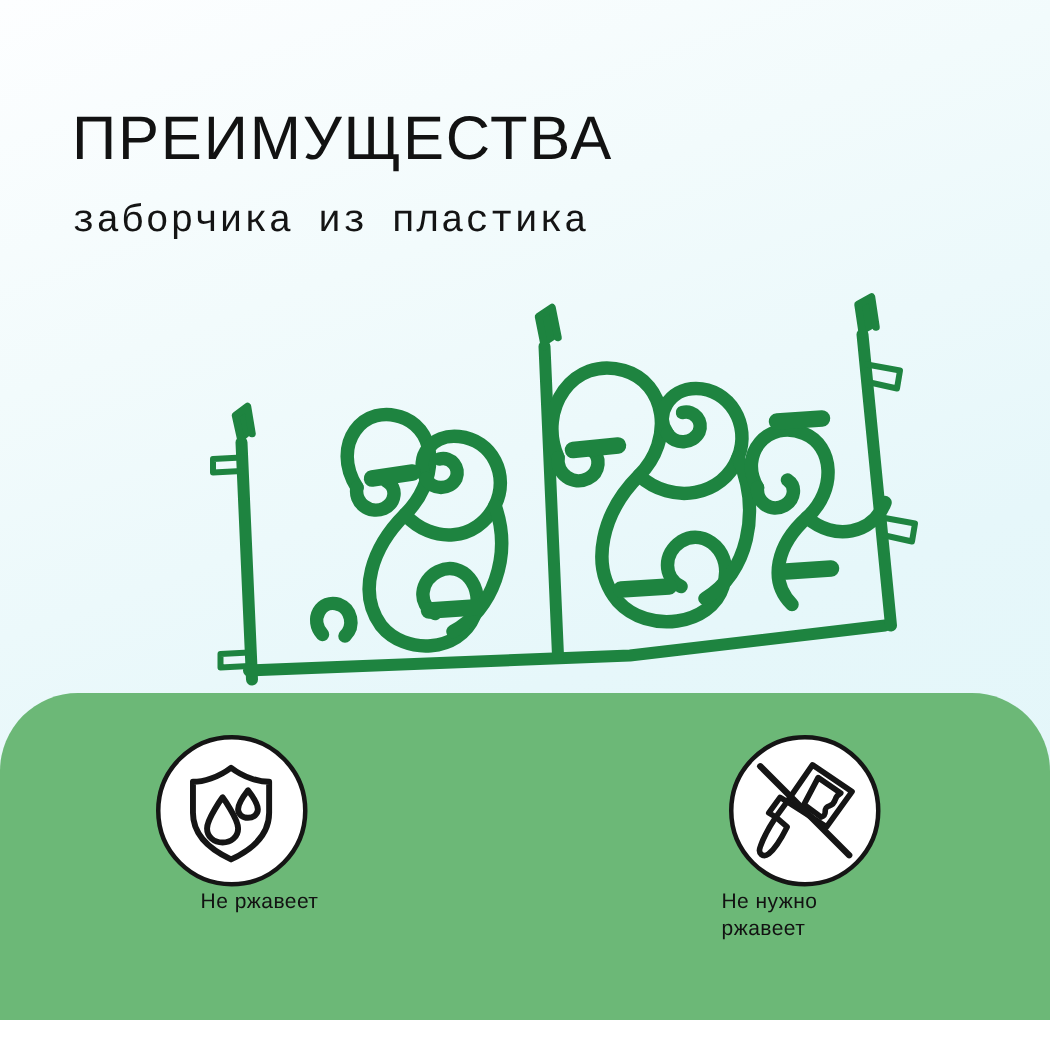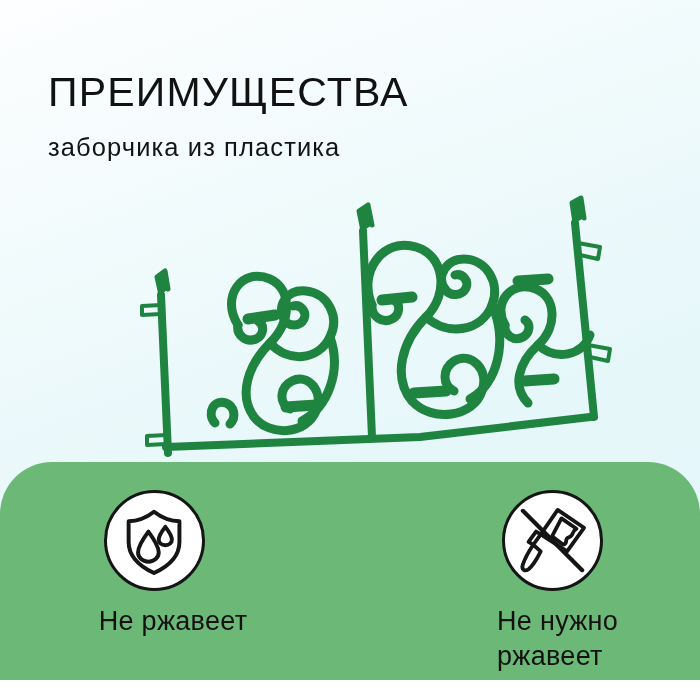--- a/index.html
+++ b/index.html
@@ -36,20 +36,21 @@
   .subheadline {
     position: absolute;
     left: 48px;
     top: 135px;
     font-size: 25.5px;
     line-height: 1.0;
     letter-spacing: 1.1px;
     color: #141414;
     font-weight: 400;
     white-space: nowrap;
+    font-family: Liberation Mono, monospace;
   }
 
   
   #fence-illustration {
     position: absolute;
     left: 120px;
     top: 185px;
     width: 510px;
     height: 275px;
   }
@@ -64,41 +65,41 @@
     background: #6cb877;
     border-radius: 52px 52px 0 0;
   }
 
   .benefit {
     position: absolute;
     top: 28px;
   }
   .benefit-1 { left: 78px; width: 190px; }
   .benefit-2 { left: 268px; width: 200px; }
-  .benefit-3 { left: 475px; width: 210px; }
+  .benefit-3 { left: 459px; width: 210px; }
 
   .badge {
     width: 101px;
     height: 101px;
     border-radius: 50%;
     background: #ffffff;
     border: 3px solid #151515;
     box-sizing: border-box;
     position: relative;
     overflow: hidden;
   }
   .benefit-1 .badge { margin-left: 26px; }
   .benefit-2 .badge { margin-left: 32px; }
   .benefit-3 .badge { margin-left: 27px; }
 
   .badge svg { display: block; }
 
   .benefit-label {
-    margin-top: 13px;
-    font-size: 27px;
+    margin-top: 0;
+    font-size: 14px;
     line-height: 1.30;
     letter-spacing: 0.3px;
     color: #121212;
     font-weight: 400;
     text-align: center;
   }
   .benefit-3 .benefit-label {
     text-align: left;
     padding-left: 22px;
   }

